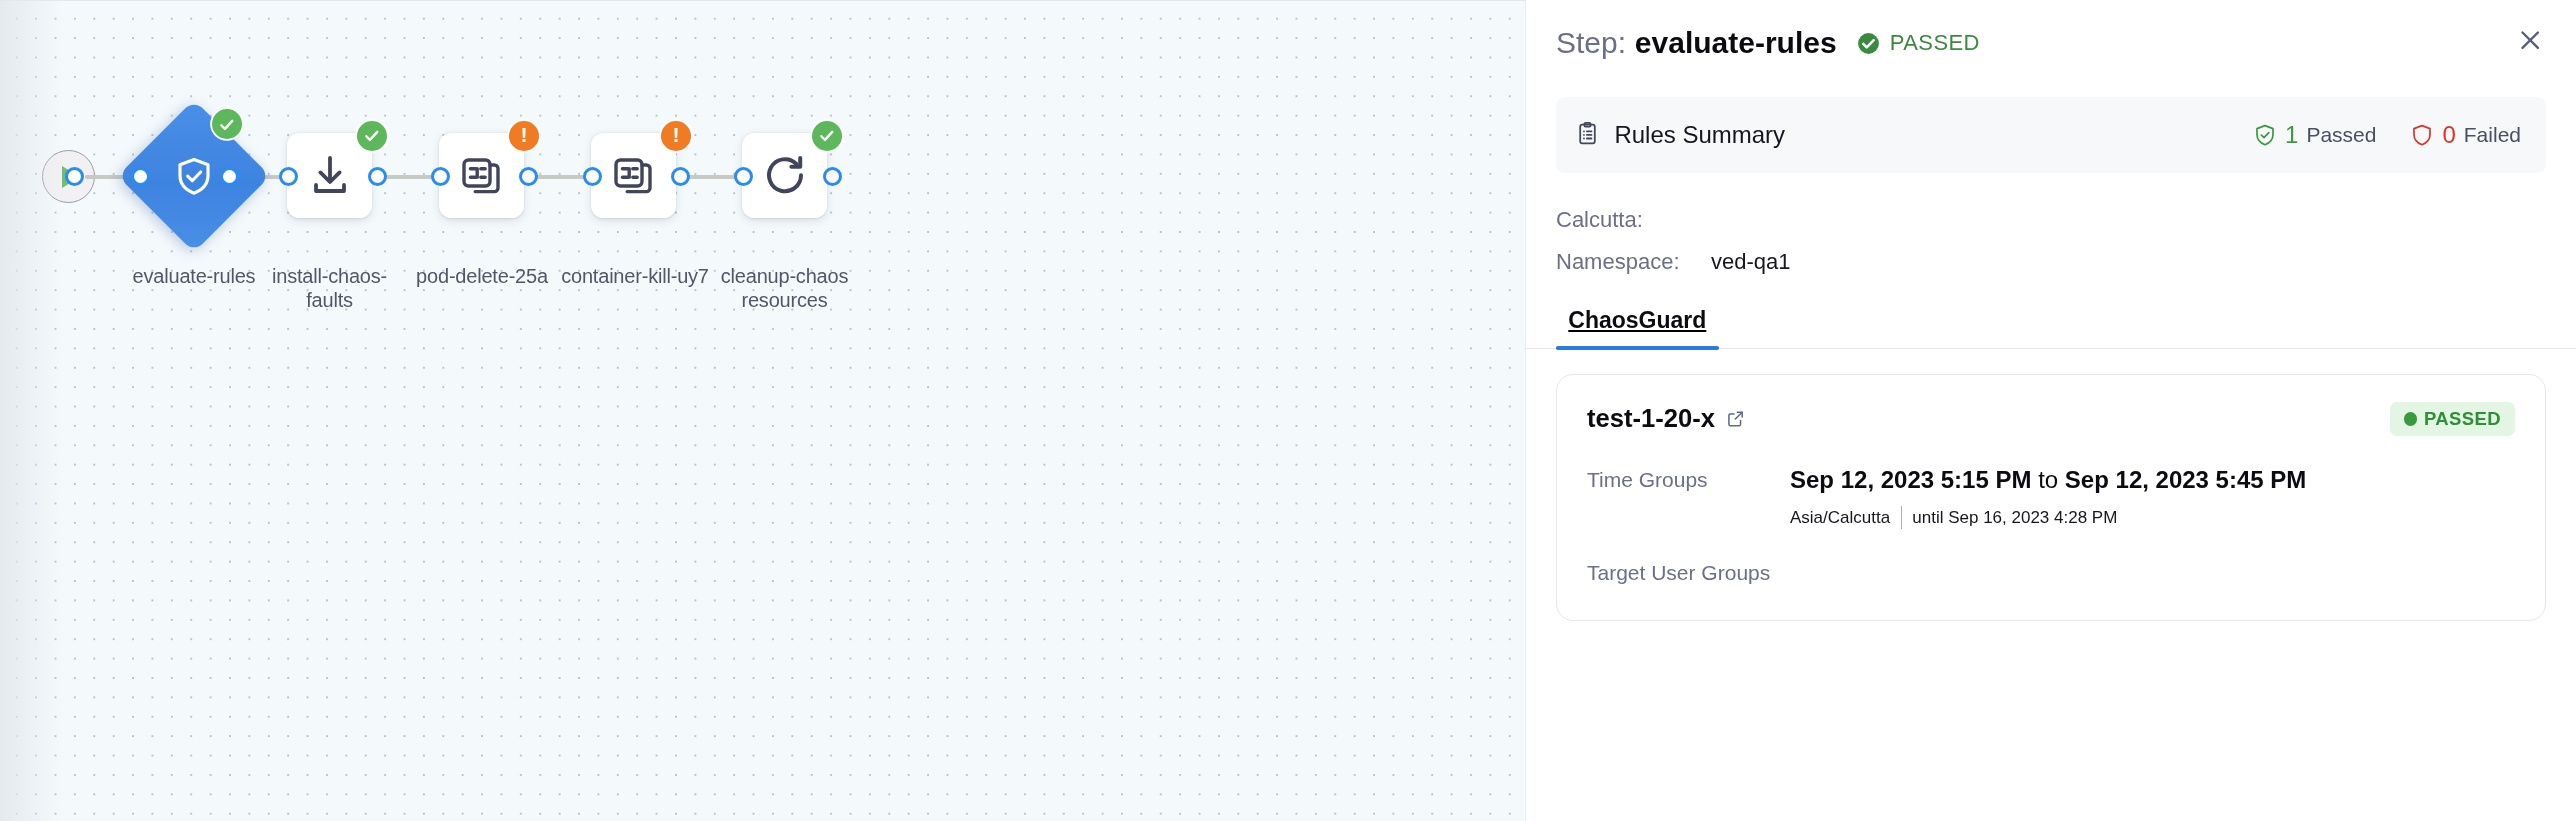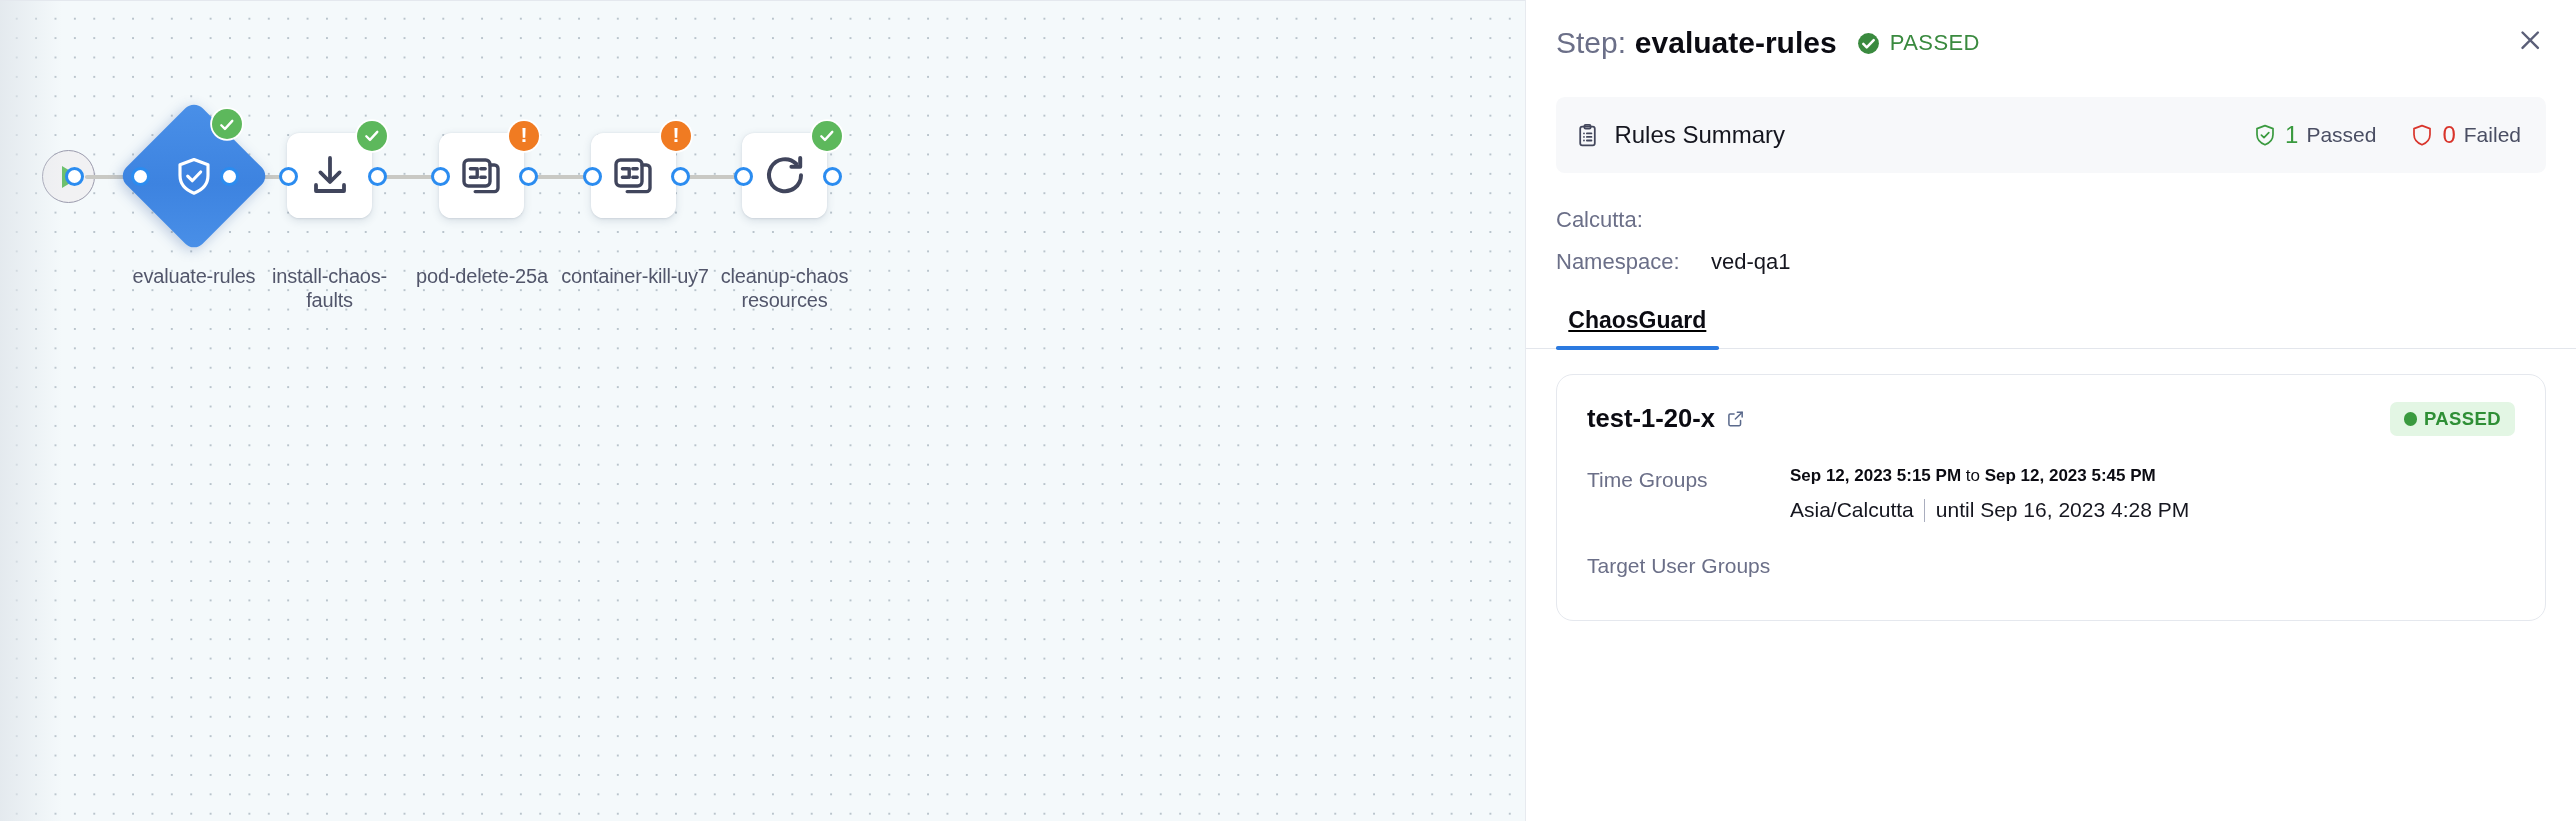--- a/index.html
+++ b/index.html
@@ -129,21 +129,21 @@
 
   
   .rules-card {
     margin: 37px 30px 0 30px;
     background: #f7f8fa;
     border-radius: 8.8px;
     height: 76px;
     display: flex; align-items: center;
     padding: 0 25px 0 19.4px;
   }
-  .rules-card-left { display: flex; align-items: center; gap: 14px; }
+  .rules-card-left { display: flex; align-items: flex-start; gap: 14px; }
   .rules-card-left .clip-icon { width: 25px; height: 25px; color: #43475c; }
   .rules-title { font-size: 24px; color: #15161f; font-weight: 400; }
   .rules-card-right { margin-left: auto; display: flex; align-items: center; gap: 34px; }
   .rule-stat { display: flex; align-items: center; gap: 8px; }
   .rule-stat .shield { width: 24px; height: 24px; }
   .rule-num { font-size: 24px; font-weight: 500; }
   .rule-num.pass { color: #3a9a3f; }
   .rule-num.fail { color: #d9342b; }
   .rule-word { font-size: 21px; color: #4a4e63; }
 
@@ -178,23 +178,23 @@
   .ext-link { width: 19.4px; height: 19.4px; margin-left: 10.6px; color: #5b6a8c; cursor: pointer; }
   .passed-pill {
     margin-left: auto; background: #e3f6e4; color: #2f8f36;
     border-radius: 7px; padding: 6.2px 14px; display: flex; align-items: center; gap: 7px;
     font-size: 18.5px; font-weight: 700; letter-spacing: 0.4px;
   }
   .passed-dot { width: 13.2px; height: 13.2px; border-radius: 50%; background: #3a9a3f; }
 
   .dc-row { display: flex; margin-top: 30px; }
   .dc-key { width: 203px; font-size: 21px; color: #6b6f88; padding-top: 1.8px; }
-  .dc-val-main { font-size: 17px; color: #0b0b12; font-weight: 700; }
+  .dc-val-main { font-size: 24px; color: #0b0b12; font-weight: 700; }
   .dc-val-main .plain { font-weight: 400; }
-  .dc-val-sub { font-size: 21px; color: #15161f; margin-top: 12.3px; display: flex; align-items: center; }
+  .dc-val-sub { font-size: 17px; color: #15161f; margin-top: 12.3px; display: flex; align-items: center; }
   .dc-sep { display: inline-block; width: 0.9px; height: 23px; background: #a9adbe; margin: 0 10.6px; }
   .chips { display: flex; gap: 12.3px; align-items: center; }
   .chip {
     background: #f0ecfe; color: #6938e8; border-radius: 7px;
     padding: 7px 14px; font-size: 20px; font-weight: 500; cursor: pointer;
   }
 </style>
 </head>
 <body>
 

